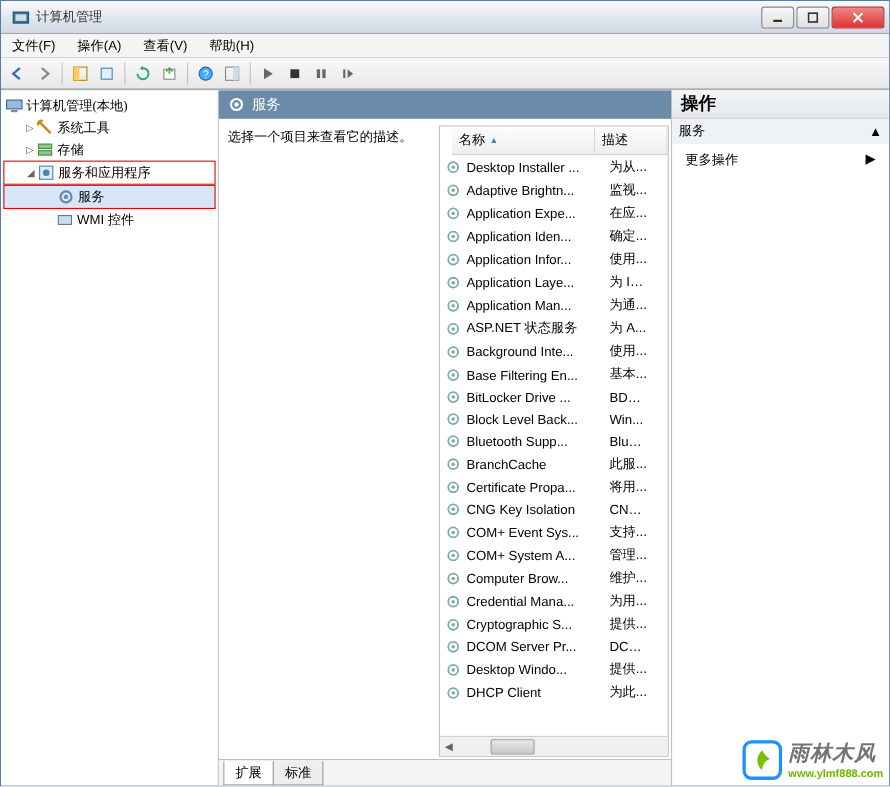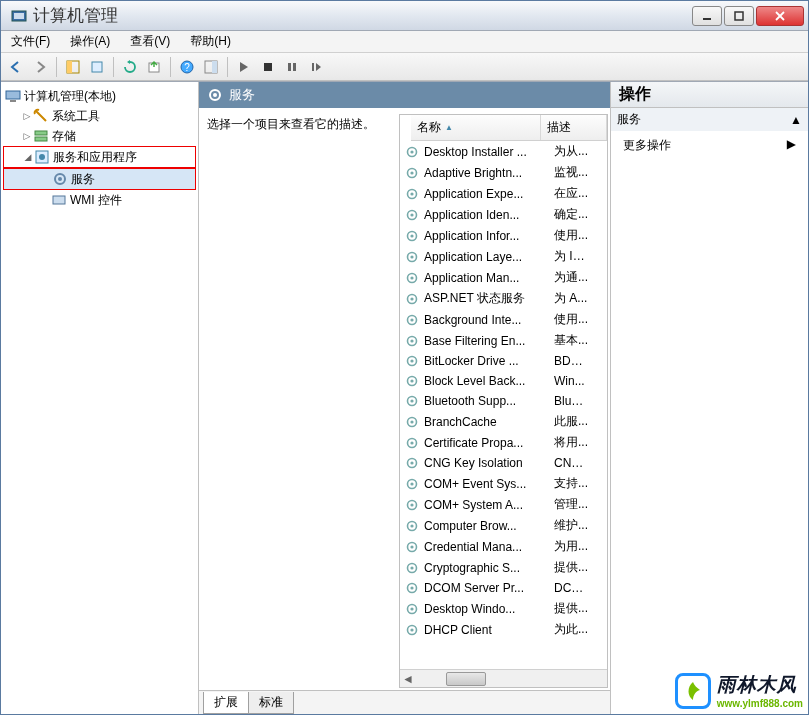--- a/index.html
+++ b/index.html
@@ -1,32 +1,32 @@
 <!DOCTYPE html>
 <html><head>
 <meta charset="utf-8">
 <style>
 * { box-sizing: border-box; margin: 0; padding: 0; }
 body { font-family: "Microsoft YaHei", "Segoe UI", Tahoma, sans-serif; font-size: 12px; background: #fff; width: 809px; height: 715px; overflow: hidden; }
 .window { width: 809px; height: 715px; border: 1px solid #5a7aa0; background: #fff; display: flex; flex-direction: column; }
 .titlebar { height: 30px; background: linear-gradient(to bottom, #f8f9fb, #e2e8f0, #d0d8e4); display: flex; align-items: center; padding: 0 4px; border-bottom: 1px solid #a0a8b4; }
 .titlebar-icon { width: 16px; height: 16px; margin: 0 6px; display: inline-flex; align-items: center; justify-content: center; }
-.titlebar-text { flex: 1; font-size: 17px; color: #333; }
+.titlebar-text { flex: 1; font-size: 12px; color: #333; }
 .win-controls { display: flex; gap: 2px; }
 .win-btn { width: 30px; height: 20px; border: 1px solid #888; border-radius: 3px; display: flex; align-items: center; justify-content: center; font-size: 10px; cursor: pointer; background: linear-gradient(to bottom, #f8f8f8, #e0e0e0); }
 .win-btn.close { width: 48px; background: linear-gradient(to bottom, #e88, #d33); color: #fff; border-color: #a33; }
 .menubar { height: 22px; display: flex; align-items: flex-end; padding: 0 2px; background: #f4f4f4; border-bottom: 1px solid #d0d0d0; gap: 4px; font-size: 12px; }
 .menubar span { padding: 2px 8px; cursor: pointer; }
 .toolbar { height: 28px; display: flex; align-items: center; padding: 0 4px; background: linear-gradient(to bottom, #f8f8f8, #e8e8e8); border-bottom: 1px solid #c0c0c0; gap: 2px; }
 .tool-btn { width: 22px; height: 22px; display: flex; align-items: center; justify-content: center; cursor: pointer; border: 1px solid transparent; }
 .tool-sep { width: 1px; height: 20px; background: #c0c0c0; margin: 0 3px; }
 .content { flex: 1; display: flex; background: #fff; border-top: 1px solid #a0a8b4; overflow: hidden; }
 .tree-pane { width: 198px; border-right: 1px solid #c0c0c0; padding: 4px 2px; overflow: auto; }
 .tree-item { display: flex; align-items: center; padding: 1px 2px; white-space: nowrap; cursor: pointer; font-size: 12px; line-height: 18px; }
-.tree-item.l0 { padding-left: 2px; }
+.tree-item.l0 { padding-left: 2px; font-family: Liberation Serif, serif; }
 .tree-item.l1 { padding-left: 18px; }
 .tree-item.l2 { padding-left: 48px; }
 .tree-expand { width: 12px; text-align: center; color: #666; font-size: 9px; }
 .tree-icon { width: 16px; height: 16px; margin-right: 3px; display: inline-flex; align-items: center; justify-content: center; }
 .tree-item.selected { background: #d6e6f6; }
 .highlight-red { border: 1px solid #e00; }
 .middle-pane { flex: 1; display: flex; flex-direction: column; border-right: 1px solid #c0c0c0; }
 .service-header { height: 26px; background: #6b8ba8; color: #fff; display: flex; align-items: center; padding: 0 8px; font-size: 13px; gap: 6px; }
 .service-body { flex: 1; display: flex; overflow: hidden; position: relative; }
 .service-left { width: 200px; padding: 8px; font-size: 12px; }
@@ -42,21 +42,21 @@
 .hscroll-thumb { width: 40px; height: 14px; background: linear-gradient(to bottom, #e8e8e8, #c8c8c8); border: 1px solid #999; border-radius: 2px; margin-left: 30px; }
 .tabs-bottom { height: 24px; display: flex; align-items: flex-end; padding-left: 4px; border-top: 1px solid #c0c0c0; background: #f4f4f4; }
 .tab-b { padding: 2px 10px; border: 1px solid #a0a0a0; border-top: none; background: #fff; font-size: 12px; cursor: pointer; margin-right: -1px; }
 .tab-b.inactive { background: #eee; }
 .actions-pane { width: 197px; display: flex; flex-direction: column; }
 .actions-header { height: 26px; background: linear-gradient(to bottom, #f4f6f8, #e4e8ec); border-bottom: 1px solid #c0c0c0; display: flex; align-items: center; padding: 0 8px; font-size: 16px; font-weight: bold; }
 .actions-section-h { background: #eef2f6; padding: 3px 6px; display: flex; justify-content: space-between; align-items: center; cursor: pointer; }
 .actions-item { padding: 6px 12px; display: flex; justify-content: space-between; cursor: pointer; }
 .watermark { position: absolute; right: 6px; bottom: 6px; display: flex; align-items: center; gap: 6px; font-weight: bold; }
 .wm-logo { width: 36px; height: 36px; border: 3px solid #1e90ff; border-radius: 8px; display: flex; align-items: center; justify-content: center; color: #7ac000; font-size: 20px; background: #fff; }
-.wm-text1 { color: #0f172a; font-size: 19px; font-weight: bold; font-style: italic; letter-spacing: 1px; }
+.wm-text1 { color: #737373; font-size: 19px; font-weight: bold; font-style: italic; letter-spacing: 1px; }
 .wm-text2 { color: #6bb700; font-size: 10px; font-weight: bold; }
 svg { display: block; }
 </style>
 </head>
 <body>
 
 <div class="window">
 
   <div class="titlebar">
     <span class="titlebar-icon">

